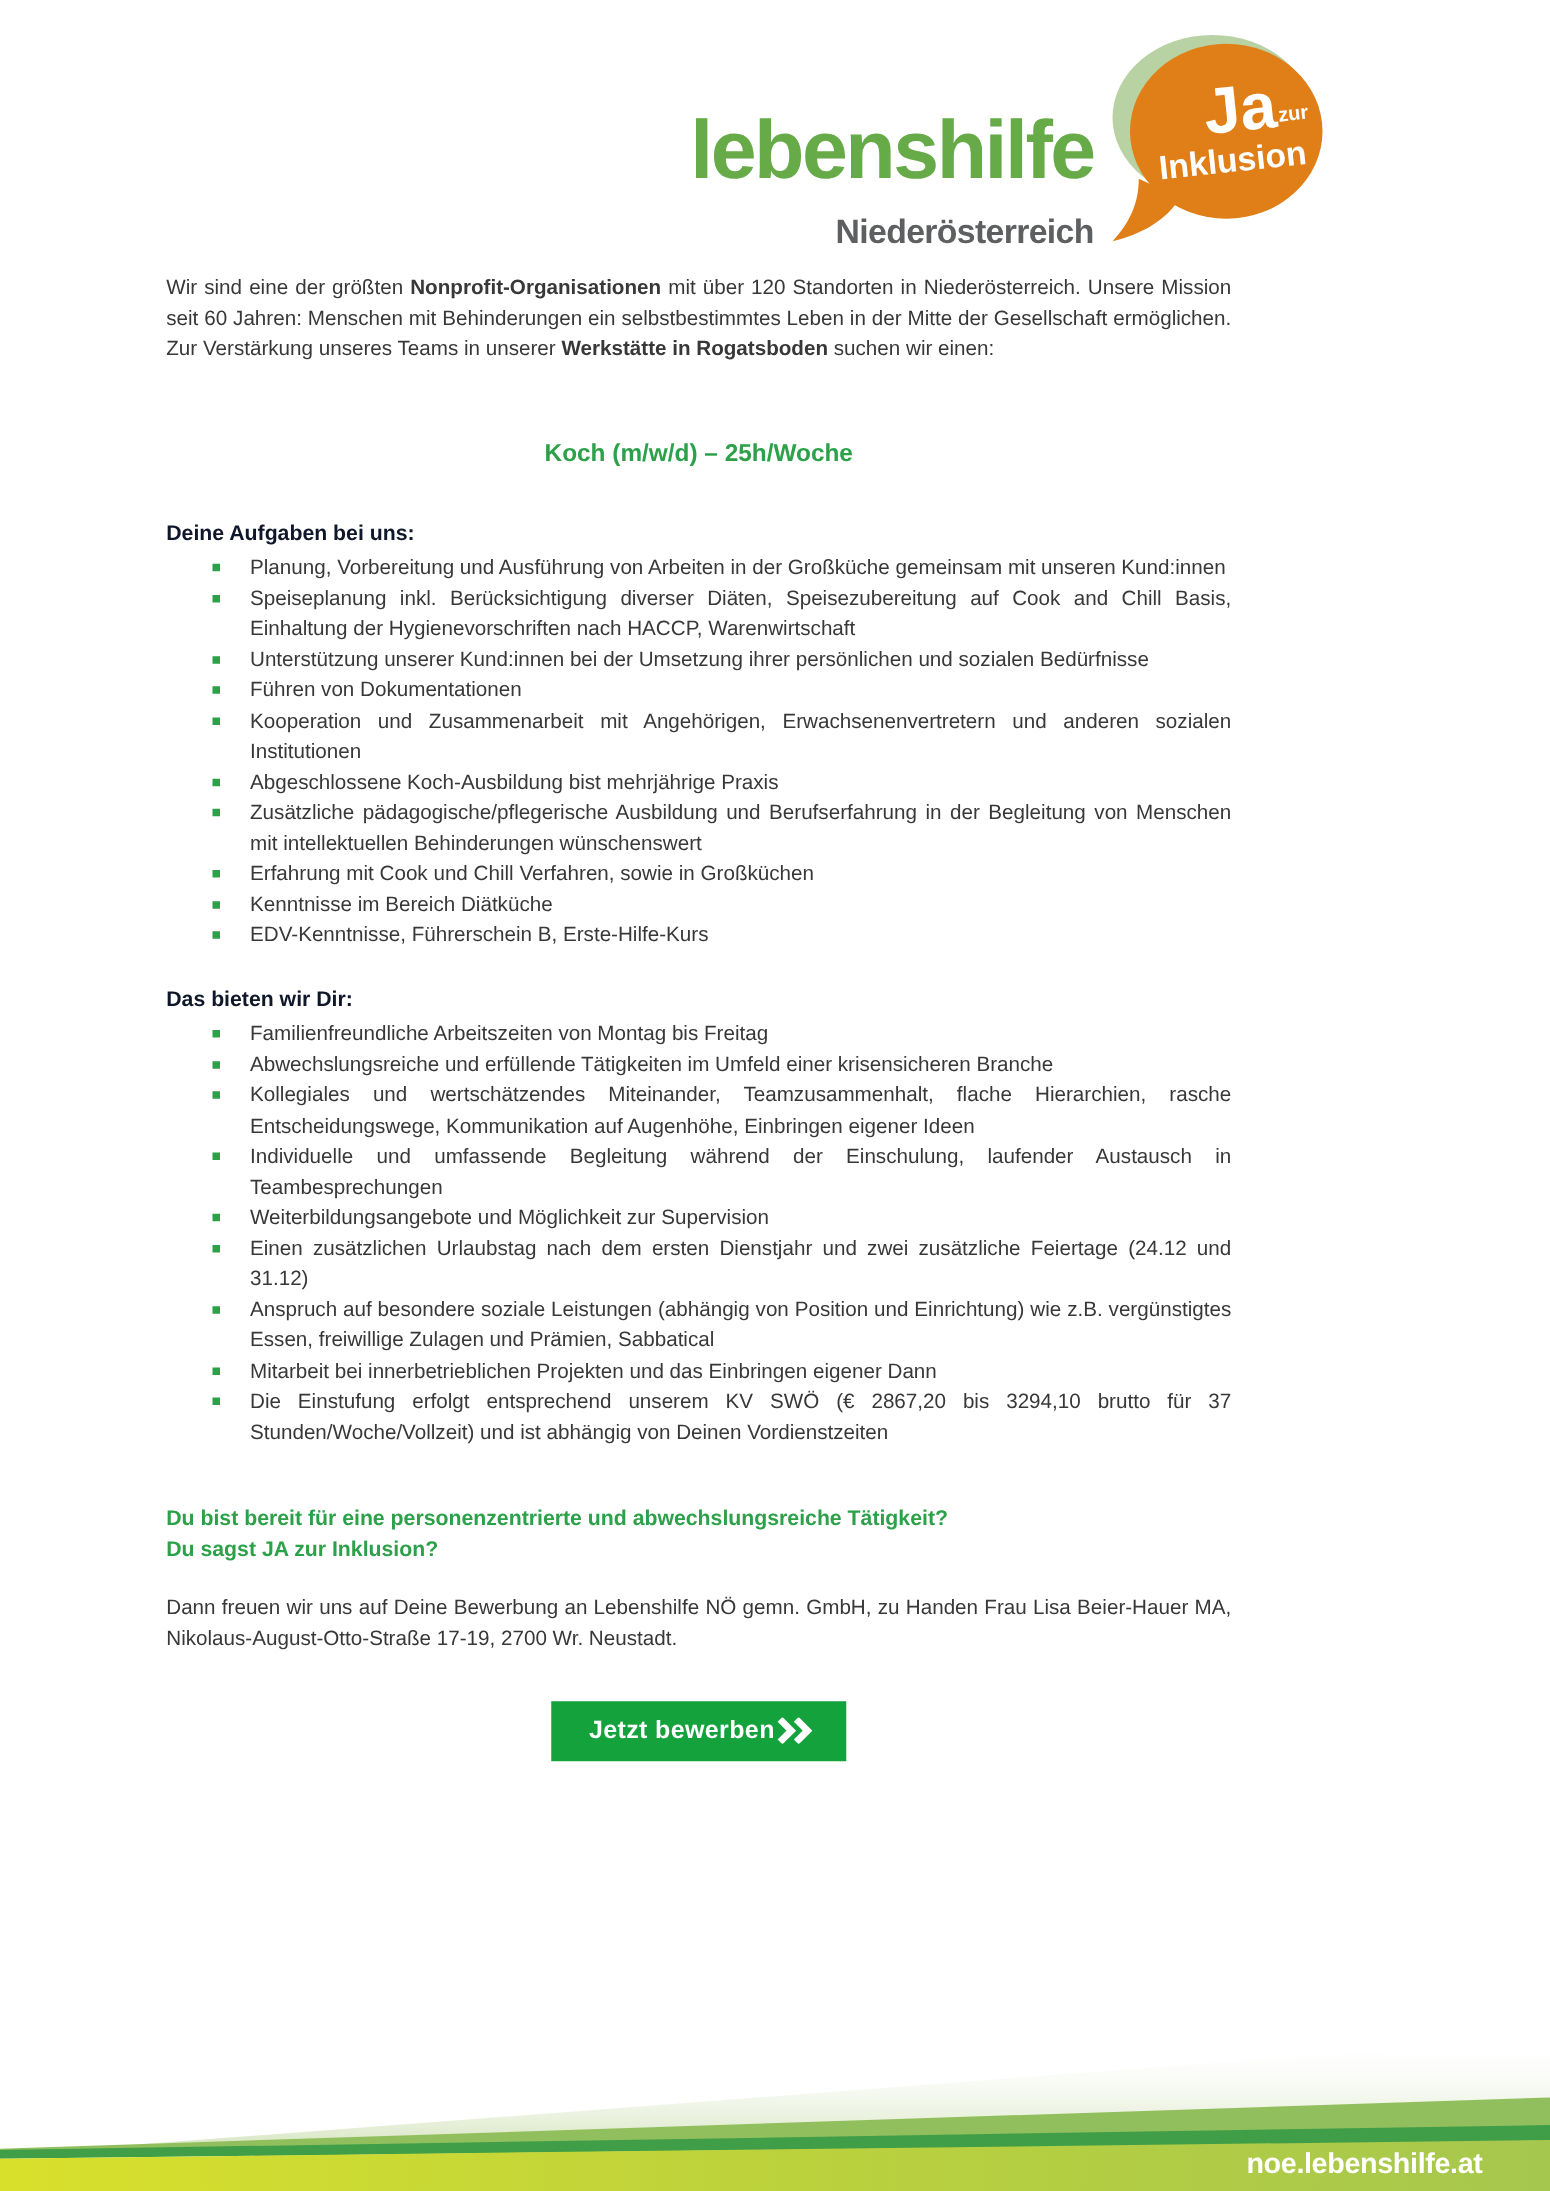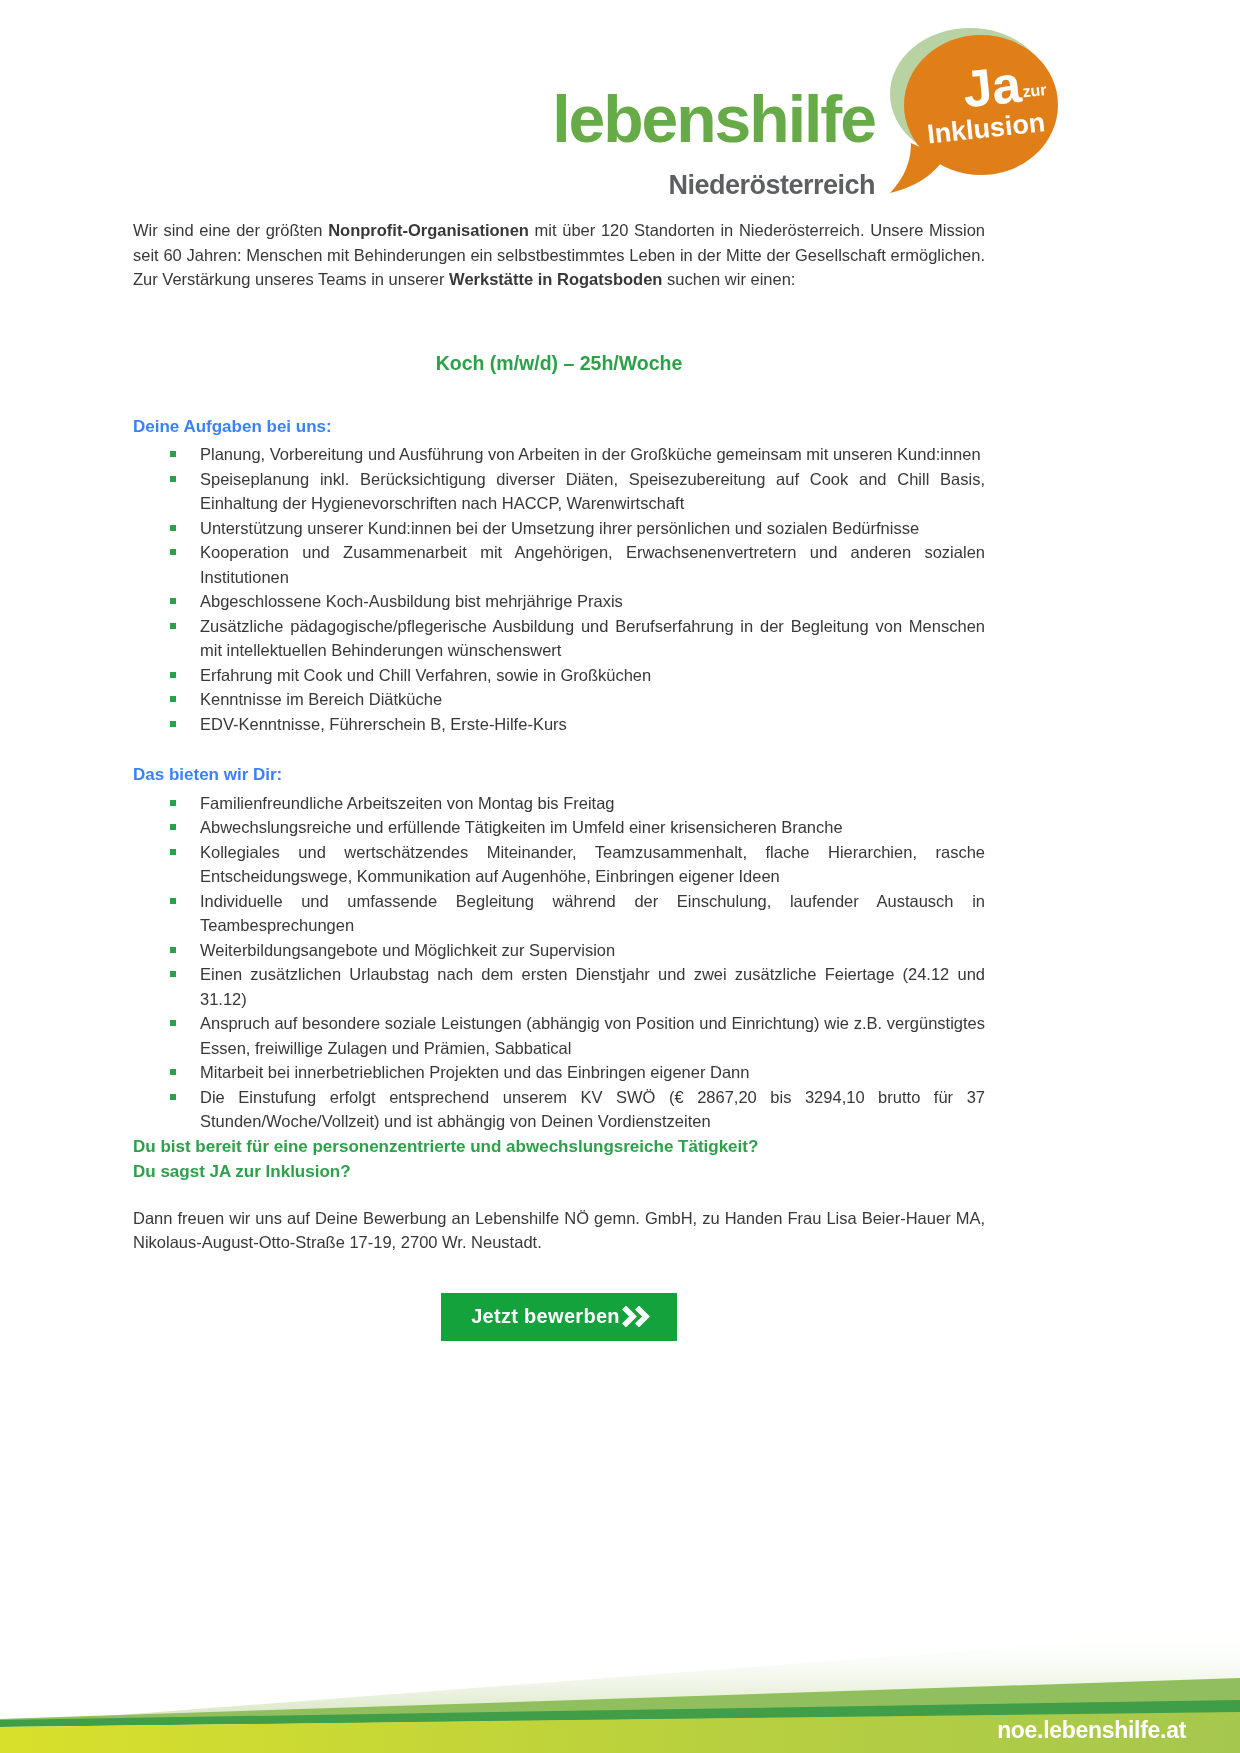--- a/index.html
+++ b/index.html
@@ -29,31 +29,31 @@
   .content {
     margin-left: 133px; width: 852px;
     font-size: 16.5px; line-height: 24.5px;
   }
   .intro { text-align: justify; margin: 18px 0 0; }
   .job-title {
     color: #2da14a; font-size: 19.5px; font-weight: bold;
     text-align: center; margin: 60px 0 0; line-height: 23px;
   }
   .job-section .sec-heading {
-    color: #3b82f6; font-size: 17px; font-weight: bold;
+    color: #0f172a; font-size: 17px; font-weight: bold;
     margin: 27px 0 3px;
   }
   .job-section:first-child .sec-heading { margin-top: 40px; }
   .sec-list { list-style: none; margin: 0; padding: 0; }
   .sec-list li { position: relative; padding-left: 67px; text-align: justify; }
   .bullet {
     position: absolute; left: 37px; top: 9px;
     width: 6px; height: 6px; background: #2da14a; display: inline-block;
   }
-  .questions { }
+  .questions { margin-top: 44px; }
   .questions p { color: #2da14a; font-weight: bold; margin: 0; line-height: 25px; font-size: 17px; }
   .closing { text-align: justify; margin: 22px 0 0; }
 
   .btn-row { margin-top: 38px; text-align: center; }
   .apply-btn {
     background: #14a23c; color: #ffffff;
     font-family: "Liberation Sans", sans-serif;
     font-size: 20px; font-weight: bold;
     border: none; border-radius: 0;
     padding: 12px 26px 13px 30px;
@@ -110,20 +110,24 @@
   <li>
     <span class="bullet"></span>
     <span class="li-text">Speiseplanung inkl. Berücksichtigung diverser Diäten, Speisezubereitung auf Cook and Chill Basis, Einhaltung der Hygienevorschriften nach HACCP, Warenwirtschaft</span>
   </li>
 
   <li>
     <span class="bullet"></span>
     <span class="li-text">Unterstützung unserer Kund:innen bei der Umsetzung ihrer persönlichen und sozialen Bedürfnisse</span>
   </li>
 
+  <li>
+    <span class="bullet"></span>
+    <span class="li-text">Führen von Dokumentationen</span>
+  </li>
 
   <li>
     <span class="bullet"></span>
     <span class="li-text">Kooperation und Zusammenarbeit mit Angehörigen, Erwachsenenvertretern und anderen sozialen Institutionen</span>
   </li>
 </ul>
   </section>
 
   <section class="job-section">
     <ul class="sec-list">

